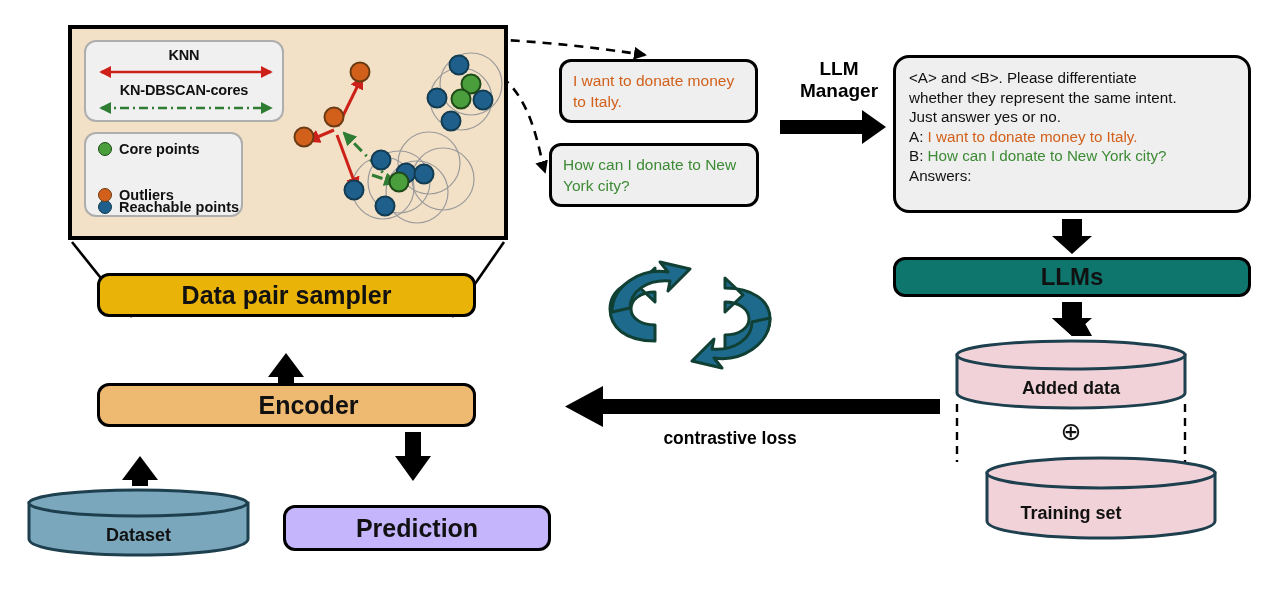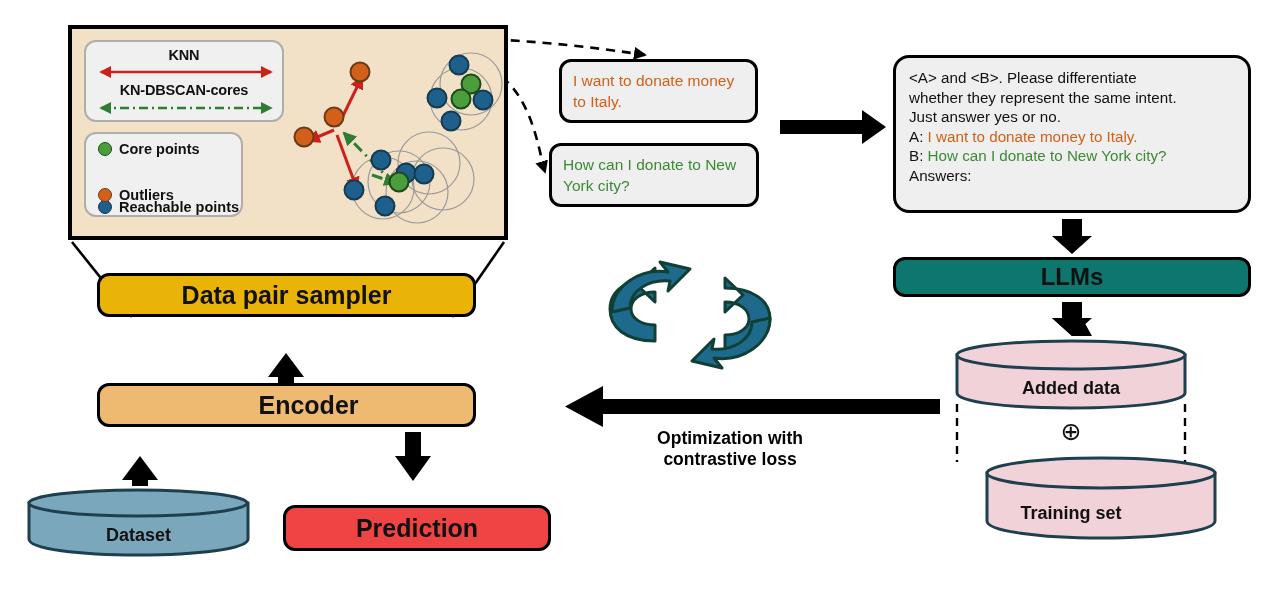--- a/index.html
+++ b/index.html
@@ -9,21 +9,21 @@
   .abs{position:absolute;box-sizing:border-box;}
 
   
   .node{
     display:flex;align-items:center;justify-content:center;
     border:3px solid #000;border-radius:12px;
     font-weight:bold;color:#111;text-align:center;line-height:1.05;
   }
   .node.tan   {background:#eab308;}
   .node.orange{background:#eeba72;padding-left:44px;}
-  .node.green {background:#ef4444;}
+  .node.green {background:#c4b5fd;}
   .node.pink  {background:#0f766e;}
 
   
   #sampler-panel{
     left:68px;top:25px;width:440px;height:215px;
     background:#f3e1c7;border:4px solid #000;
   }
   .legend-card{
     background:#f0f0f0;border:2.5px solid #aeaeae;border-radius:12px;
   }
@@ -241,20 +241,24 @@
       <div class="pt-row" style="top:53px;">
         <span class="pt-dot" style="background:#d2601a;border-color:#6b3b14;"></span>
         <span>Outliers</span>
       </div>
     </div>
   </div>
 
   <div class="abs bubble" id="utt-a">I want to donate money to Italy.</div>
   <div class="abs bubble" id="utt-b">How can I donate to New York city?</div>
 
+  <div class="abs" id="llm-manager-label">
+    <div>LLM</div>
+    <div>Manager</div>
+  </div>
 
   <div class="abs" id="prompt-box">
     <div class="lineA">&lt;A&gt; and &lt;B&gt;. Please differentiate</div>
     <div class="lineA">whether they represent the same intent.</div>
     <div class="lineA">Just answer yes or no.</div>
     <div class="lineA">
       <span>A:</span>
       <span class="c-orange">I want to donate money to Italy.</span>
     </div>
     <div class="lineA">
@@ -263,21 +267,20 @@
     </div>
     <div class="lineA">Answers:</div>
   </div>
 
   <div class="abs node pink" id="llms-box">LLMs</div>
   <div class="abs node tan" id="sampler-box">Data pair sampler</div>
   <div class="abs node orange" id="encoder-box">Encoder</div>
   <div class="abs node green" id="prediction-box">Prediction</div>
 
   <div class="abs" id="opt-caption">
-    <div>Optimization with</div>
     <div>contrastive loss</div>
   </div>
 
   <div class="abs" id="added-cyl">
     <svg style="width:232px;height:72px;">
       <path d="M2,17 L2,55 C2,64 54,70 116,70 C178,70 230,64 230,55 L230,17 Z" fill="#f0d2d8" stroke="#1d3f4e" stroke-width="3"></path>
       <ellipse cx="116" cy="17" rx="114" ry="14" fill="#f0d2d8" stroke="#1d3f4e" stroke-width="3"></ellipse>
     </svg>
     <div class="cyl-label" style="top:40px;font-size:18px;">Added data</div>
   </div>

